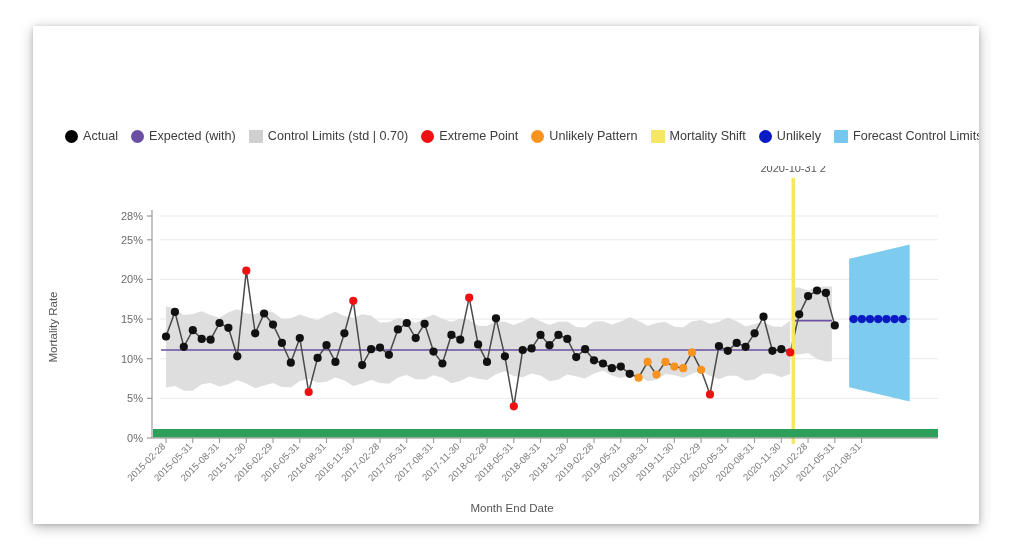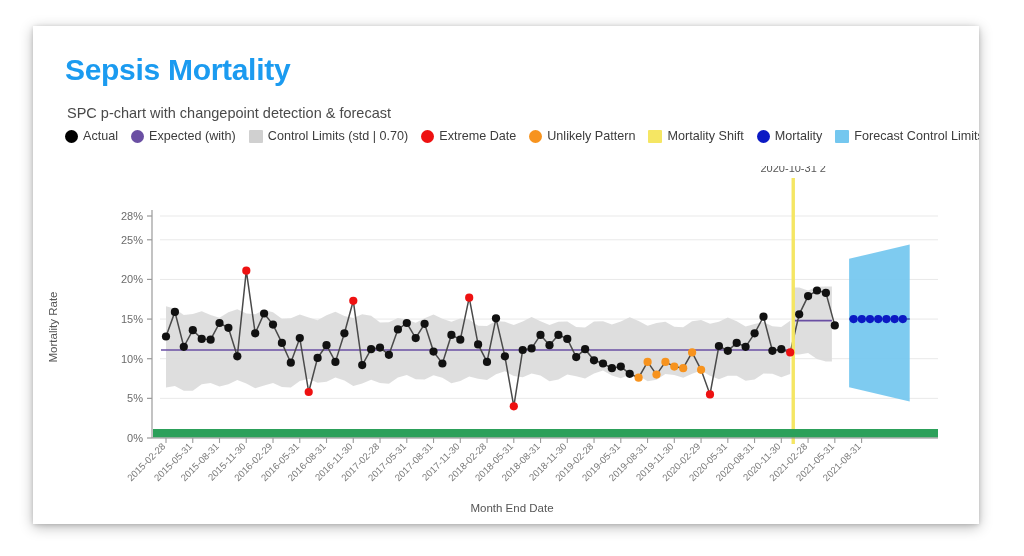--- a/index.html
+++ b/index.html
@@ -96,51 +96,49 @@
   .axis-title { font-size: 11.5px; fill: #555555; }
   .ann-text { font-size: 11px; fill: #555555; text-anchor: middle; }
 </style>
 </head>
 <body>
 
 <div id="root">
   <div class="card">
     <div class="card-inner">
 
-      <div class="title">Sepsis Mortality</div>
-      <div class="subtitle">SPC p-chart with changepoint detection &amp; forecast</div>
 
       <div class="legend" id="legend">
           <div class="legend-item">
             <span class="legend-swatch dot" style="background: rgb(0, 0, 0);"></span>
             <span class="legend-label">Actual</span>
           </div>
           <div class="legend-item">
             <span class="legend-swatch dot" style="background: rgb(106, 79, 163);"></span>
             <span class="legend-label">Expected (with)</span>
           </div>
           <div class="legend-item">
             <span class="legend-swatch box" style="background: rgb(208, 208, 208);"></span>
             <span class="legend-label">Control Limits (std | 0.70)</span>
           </div>
           <div class="legend-item">
             <span class="legend-swatch dot" style="background: rgb(238, 17, 17);"></span>
-            <span class="legend-label">Extreme Date</span>
+            <span class="legend-label">Extreme Point</span>
           </div>
           <div class="legend-item">
             <span class="legend-swatch dot" style="background: rgb(247, 147, 30);"></span>
             <span class="legend-label">Unlikely Pattern</span>
           </div>
           <div class="legend-item">
             <span class="legend-swatch box" style="background: rgb(245, 230, 99);"></span>
             <span class="legend-label">Mortality Shift</span>
           </div>
           <div class="legend-item">
             <span class="legend-swatch dot" style="background: rgb(11, 25, 196);"></span>
-            <span class="legend-label">Mortality</span>
+            <span class="legend-label">Unlikely</span>
           </div>
           <div class="legend-item">
             <span class="legend-swatch box" style="background: rgb(116, 199, 239);"></span>
             <span class="legend-label">Forecast Control Limits</span>
           </div>
         </div>
 
       <div class="plot-wrap">
         <svg class="chart" id="chart-svg" width="946" height="350">
             <rect x="119" y="44" width="792" height="234" fill="#ffffff"></rect>

